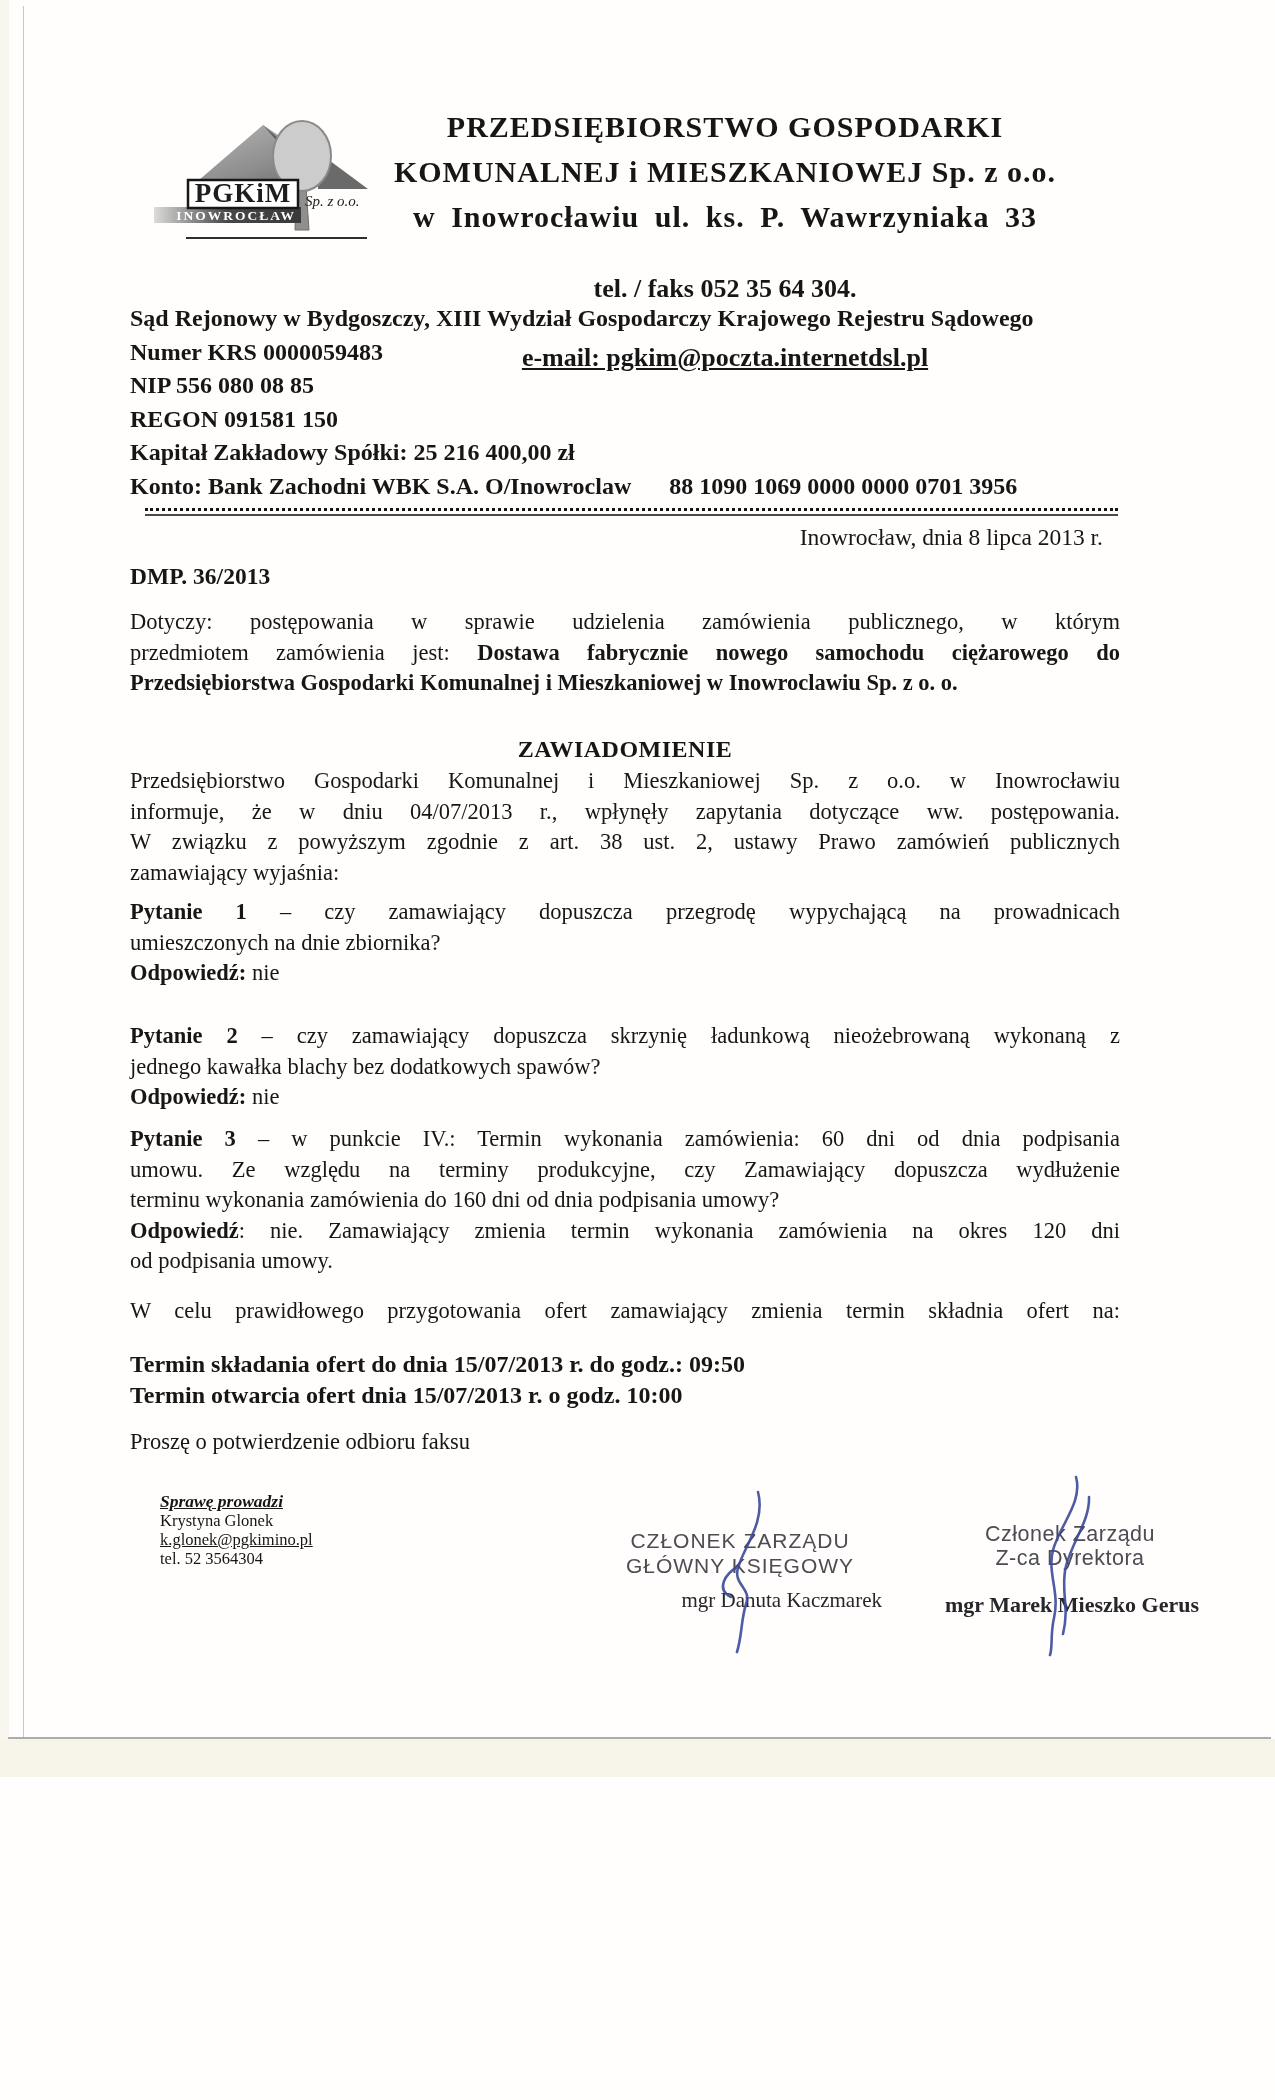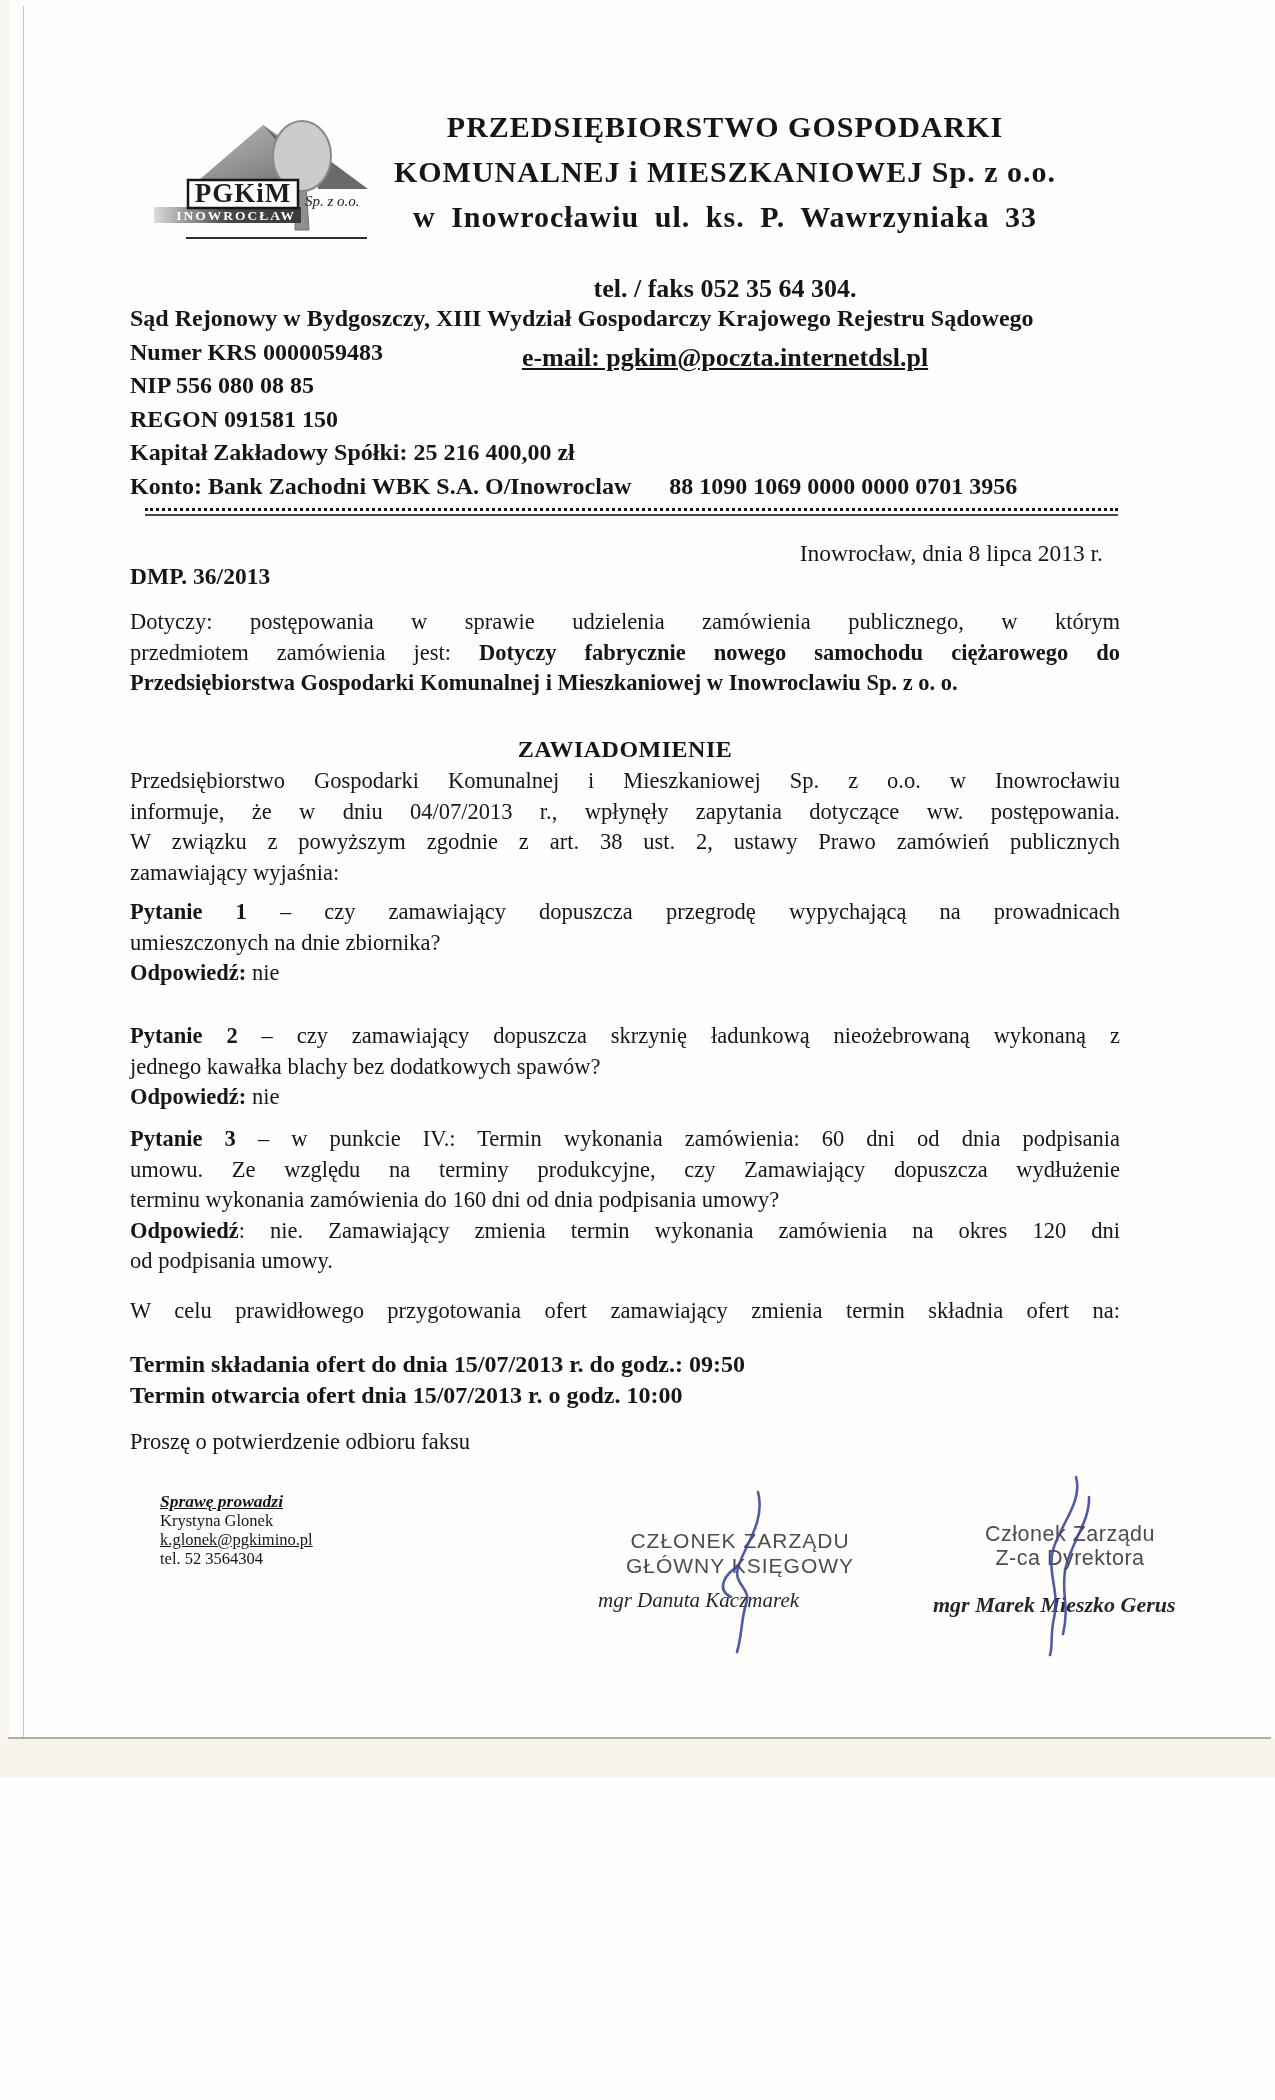--- a/index.html
+++ b/index.html
@@ -16,38 +16,38 @@
   .head-text{left:310px;top:104px;width:830px;text-align:center;font-weight:bold;}
   .hl{font-size:30px;line-height:45px;letter-spacing:1px;white-space:nowrap;}
   .hl3{word-spacing:7px;}
   .hm{font-size:26px;line-height:38px;white-space:nowrap;margin-top:31px;}
   .hm.u{text-decoration:underline;}
   .info{left:130px;top:302px;width:1010px;font-weight:bold;font-size:24px;line-height:33.5px;}
   .info div{white-space:nowrap;}
   .acct-gap{margin-left:38px;}
   .separator{left:145px;top:508px;width:973px;height:3px;
              border-top:3px dotted #161616;border-bottom:2px solid #4a4a4a;}
-  .dateline{left:130px;top:524px;width:973px;text-align:right;font-size:23.5px;margin-top:16px;}
+  .dateline{left:130px;top:524px;width:973px;text-align:right;font-size:23.5px;}
   
   .ref{left:130px;top:563px;font-size:23.5px;font-weight:bold;}
   .par{width:990px;font-size:22.5px;line-height:30.5px;}
   .par .ln{white-space:nowrap;}
   .par .ln.jl{white-space:normal;text-align:justify;text-align-last:justify;}
   b{font-weight:bold;}
   .ntitle{left:130px;top:736px;width:990px;text-align:center;font-weight:bold;font-size:24px;letter-spacing:.5px;}
   .terminy{left:130px;top:1349px;width:990px;font-weight:bold;font-size:24px;line-height:31px;}
   .fax{left:130px;top:1429px;width:990px;text-align:left;font-size:22.5px;}
   
   .contact{left:160px;top:1492px;font-size:16.5px;line-height:19px;}
   .contact .hd{font-weight:bold;font-style:italic;text-decoration:underline;font-size:17.5px;}
   .contact .em{text-decoration:underline;}
   .stamp{font-family:"Liberation Sans","DejaVu Sans",sans-serif;color:#4c4c52;text-align:center;}
   .stamp-c{left:618px;top:1528px;width:244px;font-size:21px;line-height:25px;letter-spacing:1px;}
   .stamp-r{left:948px;top:1522px;width:244px;font-size:21.5px;line-height:24px;letter-spacing:.5px;}
-  .sig-name{text-align:left;font-style:italic;color:#26262b;}
+  .sig-name{text-align:right;color:#26262b;}
   .name-c{left:598px;top:1588px;width:284px;font-size:21px;}
   .name-r{left:933px;top:1592px;width:266px;font-size:22px;font-weight:bold;}
   .ink{left:0;top:0;width:1275px;height:2100px;pointer-events:none;}
 </style>
 </head>
 <body>
 
 <div class="page">
 
   <div class="abs left-band"></div>
@@ -101,21 +101,21 @@
     </div>
   </div>
 
   <div class="abs separator"></div>
   <div class="abs dateline">Inowrocław, dnia 8 lipca 2013 r.</div>
 
   <div class="abs ref">DMP. 36/2013</div>
 
   <div class="abs par" style="left:130px;top:607px;">
     <div class="ln jl">Dotyczy: postępowania w sprawie udzielenia zamówienia publicznego, w którym</div>
-    <div class="ln jl"><span>przedmiotem zamówienia jest: </span><b>Dotyczy fabrycznie nowego samochodu ciężarowego do</b></div>
+    <div class="ln jl"><span>przedmiotem zamówienia jest: </span><b>Dostawa fabrycznie nowego samochodu ciężarowego do</b></div>
     <div class="ln"><b>Przedsiębiorstwa Gospodarki Komunalnej i Mieszkaniowej w Inowroclawiu Sp. z o. o.</b></div>
   </div>
 
   <div class="abs ntitle">ZAWIADOMIENIE</div>
   <div class="abs par" style="left:130px;top:766px;">
     <div class="ln jl">Przedsiębiorstwo Gospodarki Komunalnej i Mieszkaniowej Sp. z o.o. w Inowrocławiu</div>
     <div class="ln jl">informuje, że w dniu 04/07/2013 r., wpłynęły zapytania dotyczące ww. postępowania.</div>
     <div class="ln jl">W związku z powyższym zgodnie z art. 38 ust. 2, ustawy Prawo zamówień publicznych</div>
     <div class="ln">zamawiający wyjaśnia:</div>
   </div>

